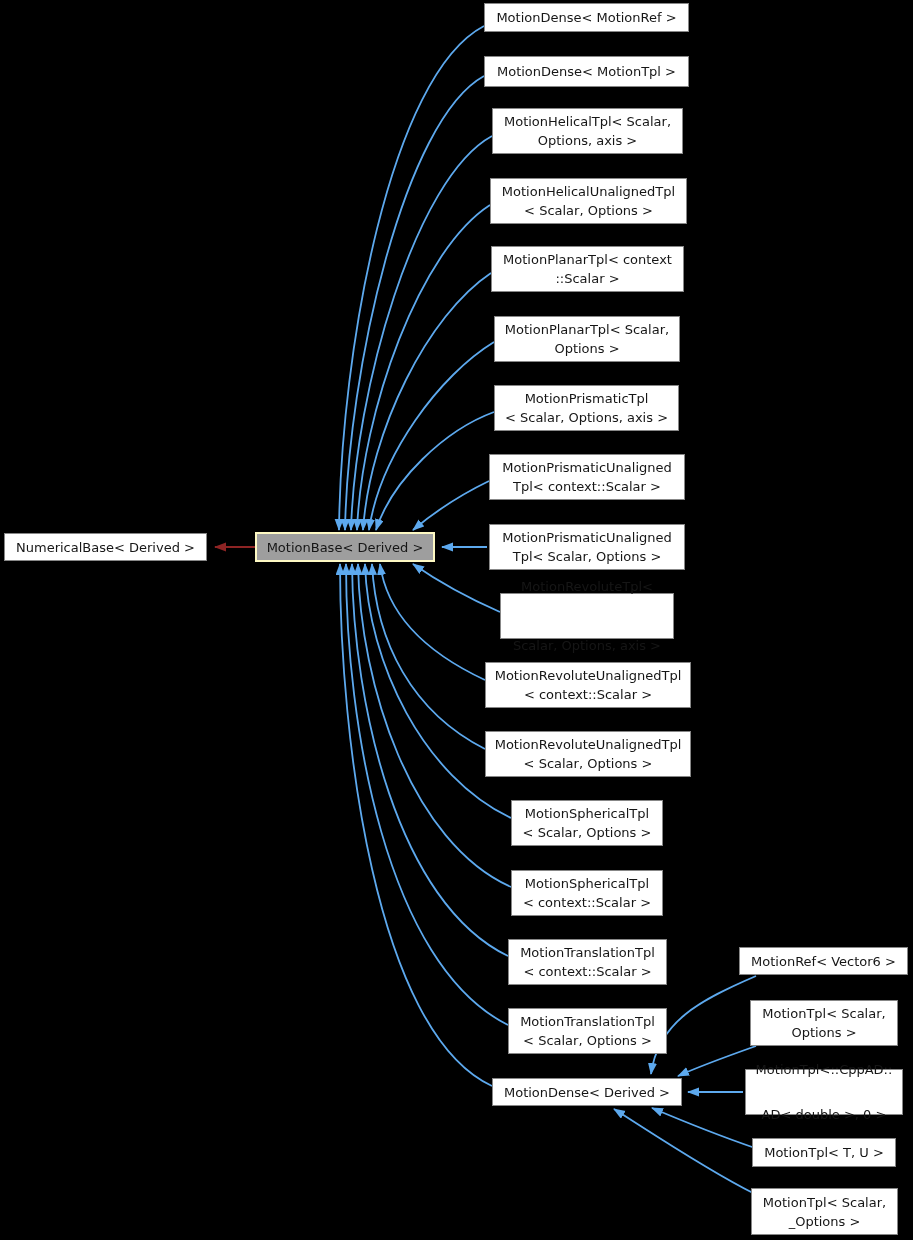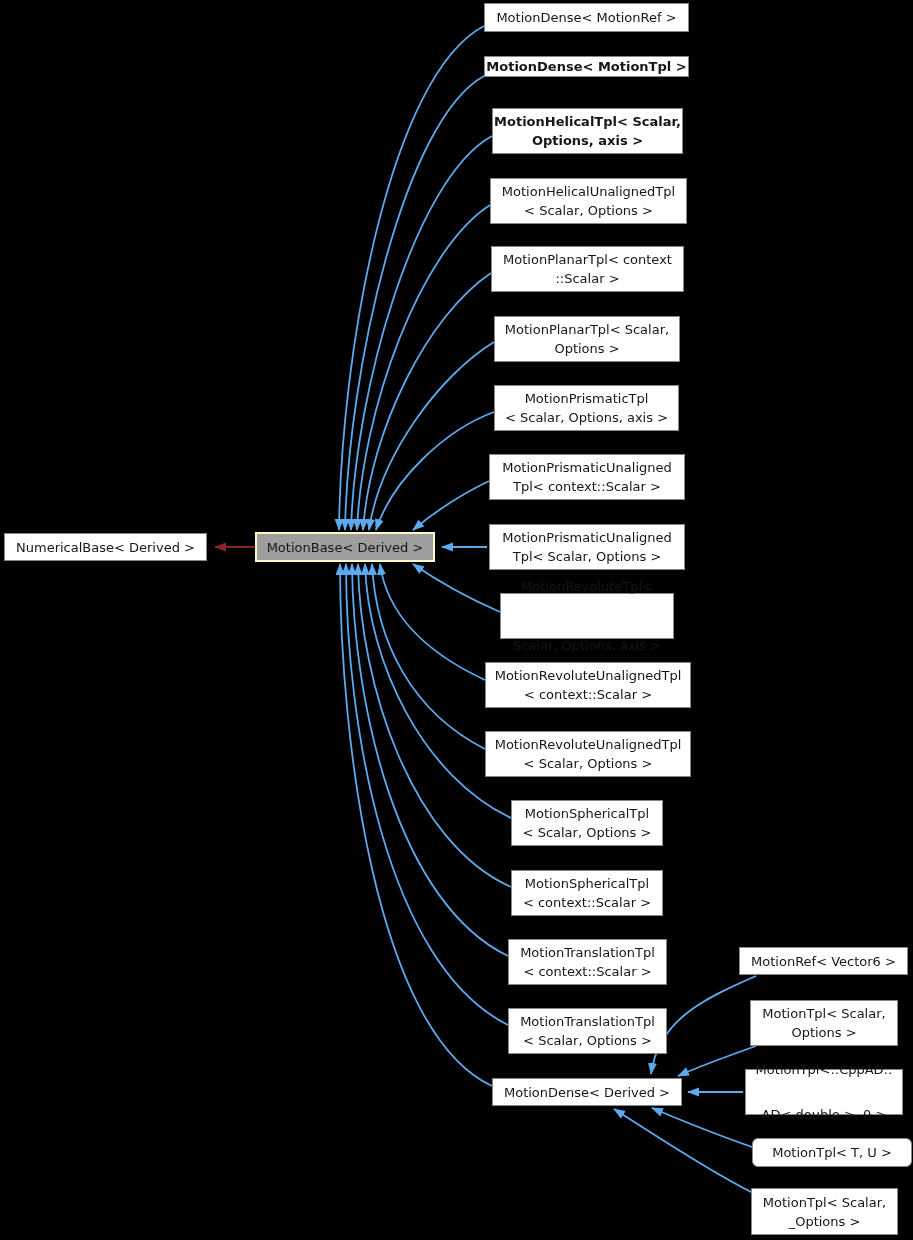--- a/index.html
+++ b/index.html
@@ -54,24 +54,24 @@
         <path d="M 743 1092 L 688 1092" fill="none" stroke="#5da9ee" stroke-width="1.8" marker-end="url(#arrow-blue)"></path>
         <path d="M 755 1148 C 720 1136 685 1122 652 1108" fill="none" stroke="#5da9ee" stroke-width="1.8" marker-end="url(#arrow-blue)"></path>
         <path d="M 753 1193 C 707 1170 655 1135 614 1109" fill="none" stroke="#5da9ee" stroke-width="1.8" marker-end="url(#arrow-blue)"></path>
         <path d="M 255 547 L 215 547" fill="none" stroke="#8e2424" stroke-width="1.8" marker-end="url(#arrow-red)"></path>
       </g>
   </svg>
   <div id="node-layer">
       <div class="node" style="left: 484px; top: 3px; width: 205px; height: 29px;">
         <span>MotionDense&lt; MotionRef &gt;</span>
       </div>
-      <div class="node" style="left: 484px; top: 56px; width: 205px; height: 21px; font-weight: bold;">
+      <div class="node" style="left: 484px; top: 56px; width: 205px; height: 31px;">
         <span>MotionDense&lt; MotionTpl &gt;</span>
       </div>
-      <div class="node" style="left: 492px; top: 108px; width: 191px; height: 46px; font-weight: bold;">
+      <div class="node" style="left: 492px; top: 108px; width: 191px; height: 46px;">
         <span>MotionHelicalTpl&lt; Scalar,</span>
         <span>Options, axis &gt;</span>
       </div>
       <div class="node" style="left: 490px; top: 178px; width: 197px; height: 46px;">
         <span>MotionHelicalUnalignedTpl</span>
         <span>&lt; Scalar, Options &gt;</span>
       </div>
       <div class="node" style="left: 491px; top: 246px; width: 193px; height: 46px;">
         <span>MotionPlanarTpl&lt; context</span>
         <span>::Scalar &gt;</span>
@@ -127,21 +127,21 @@
         <span>MotionRef&lt; Vector6 &gt;</span>
       </div>
       <div class="node" style="left: 750px; top: 1000px; width: 148px; height: 46px;">
         <span>MotionTpl&lt; Scalar,</span>
         <span>Options &gt;</span>
       </div>
       <div class="node" style="left: 745px; top: 1069px; width: 158px; height: 46px; gap: 26px;">
         <span>MotionTpl&lt;::CppAD::</span>
         <span>AD&lt; double &gt;, 0 &gt;</span>
       </div>
-      <div class="node" style="left: 752px; top: 1138px; width: 160px; height: 29px; border-radius: 6px;">
+      <div class="node" style="left: 752px; top: 1138px; width: 144px; height: 29px;">
         <span>MotionTpl&lt; T, U &gt;</span>
       </div>
       <div class="node" style="left: 751px; top: 1188px; width: 147px; height: 47px;">
         <span>MotionTpl&lt; Scalar,</span>
         <span>_Options &gt;</span>
       </div>
       <div class="node" style="left: 4px; top: 533px; width: 203px; height: 28px;">
         <span>NumericalBase&lt; Derived &gt;</span>
       </div>
       <div class="node focus" style="left: 255px; top: 532px; width: 180px; height: 30px;">

